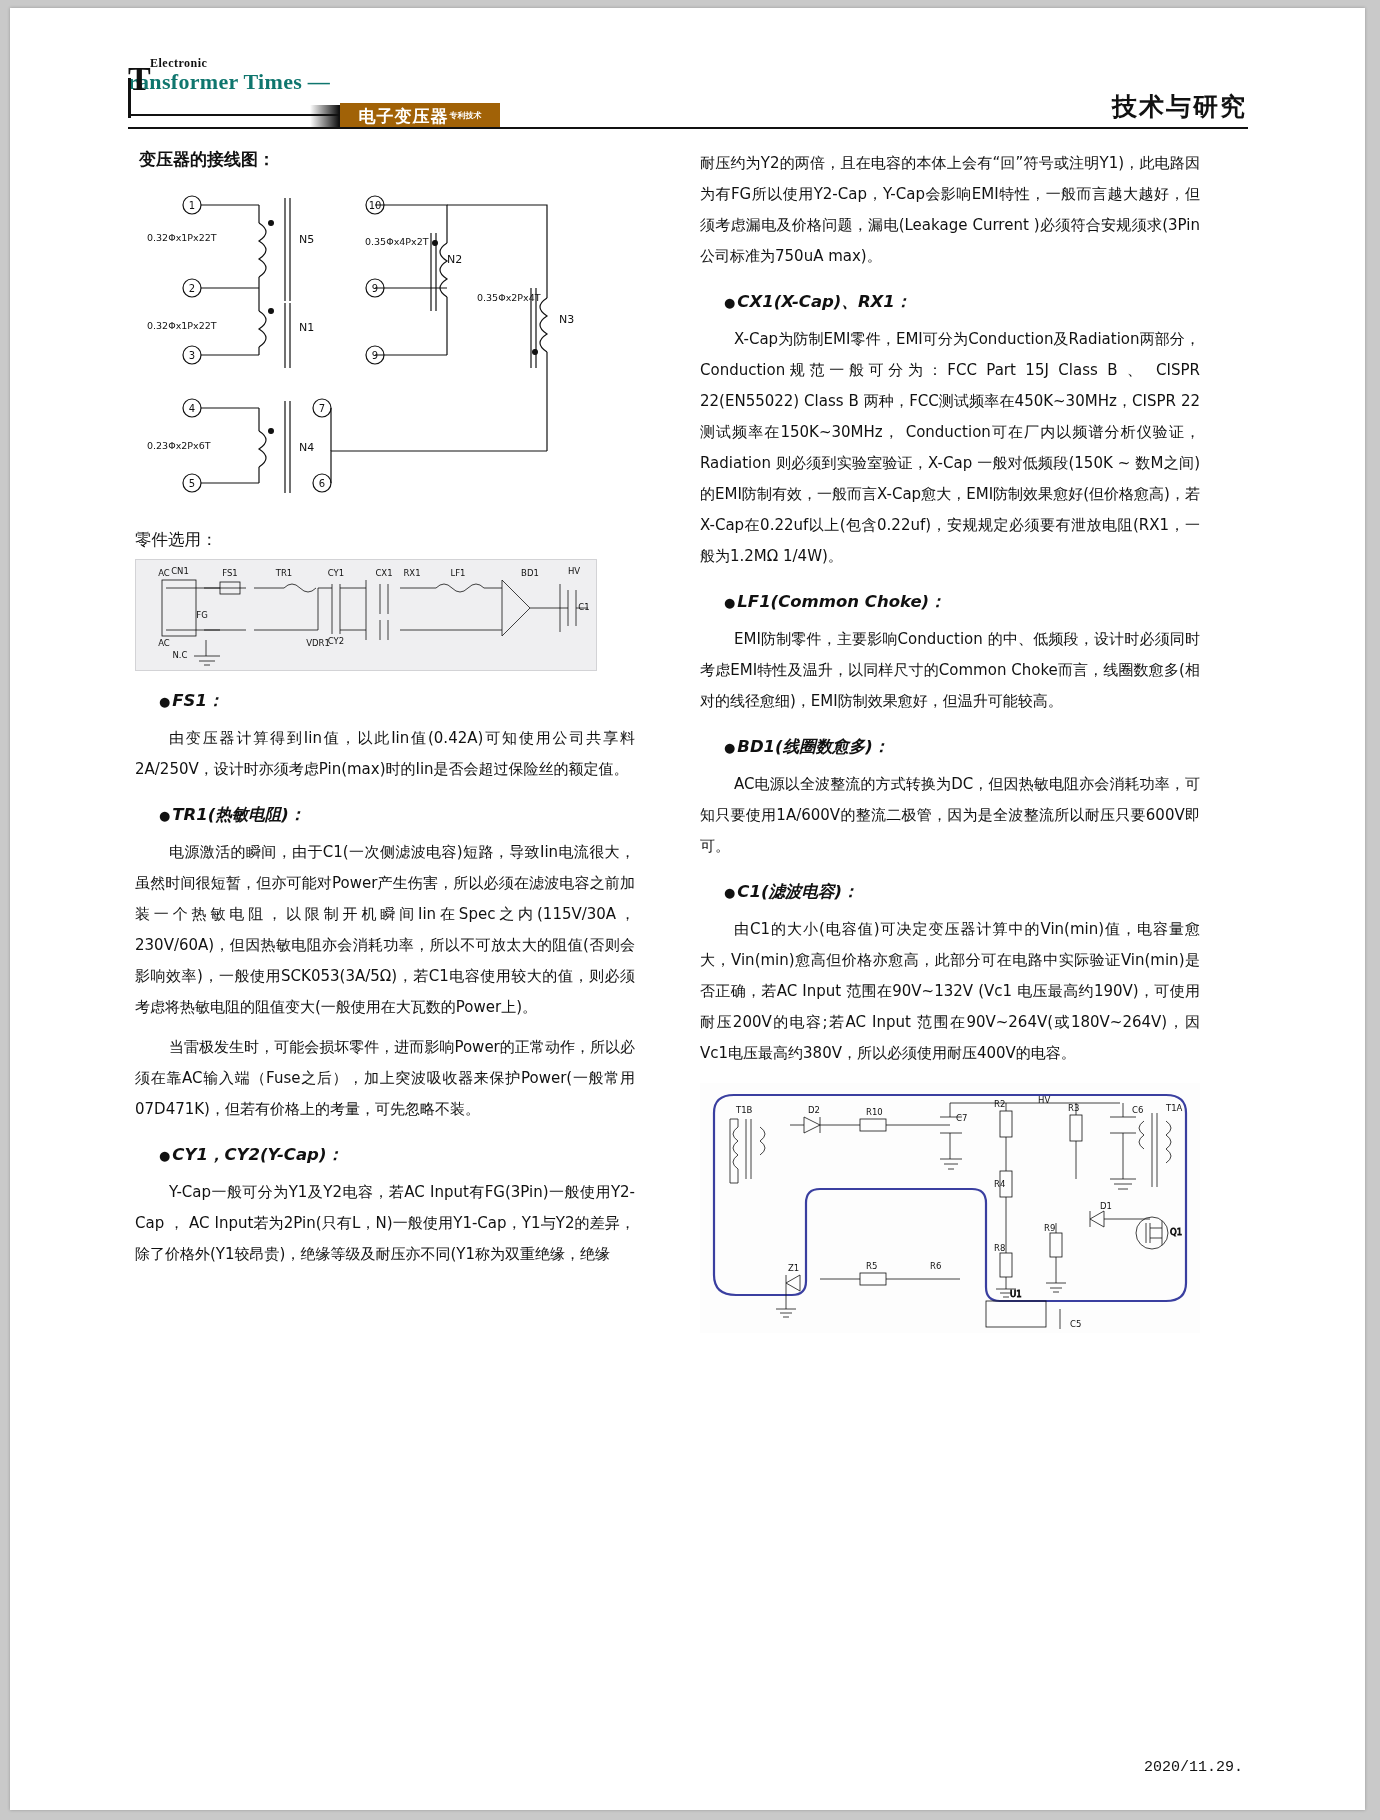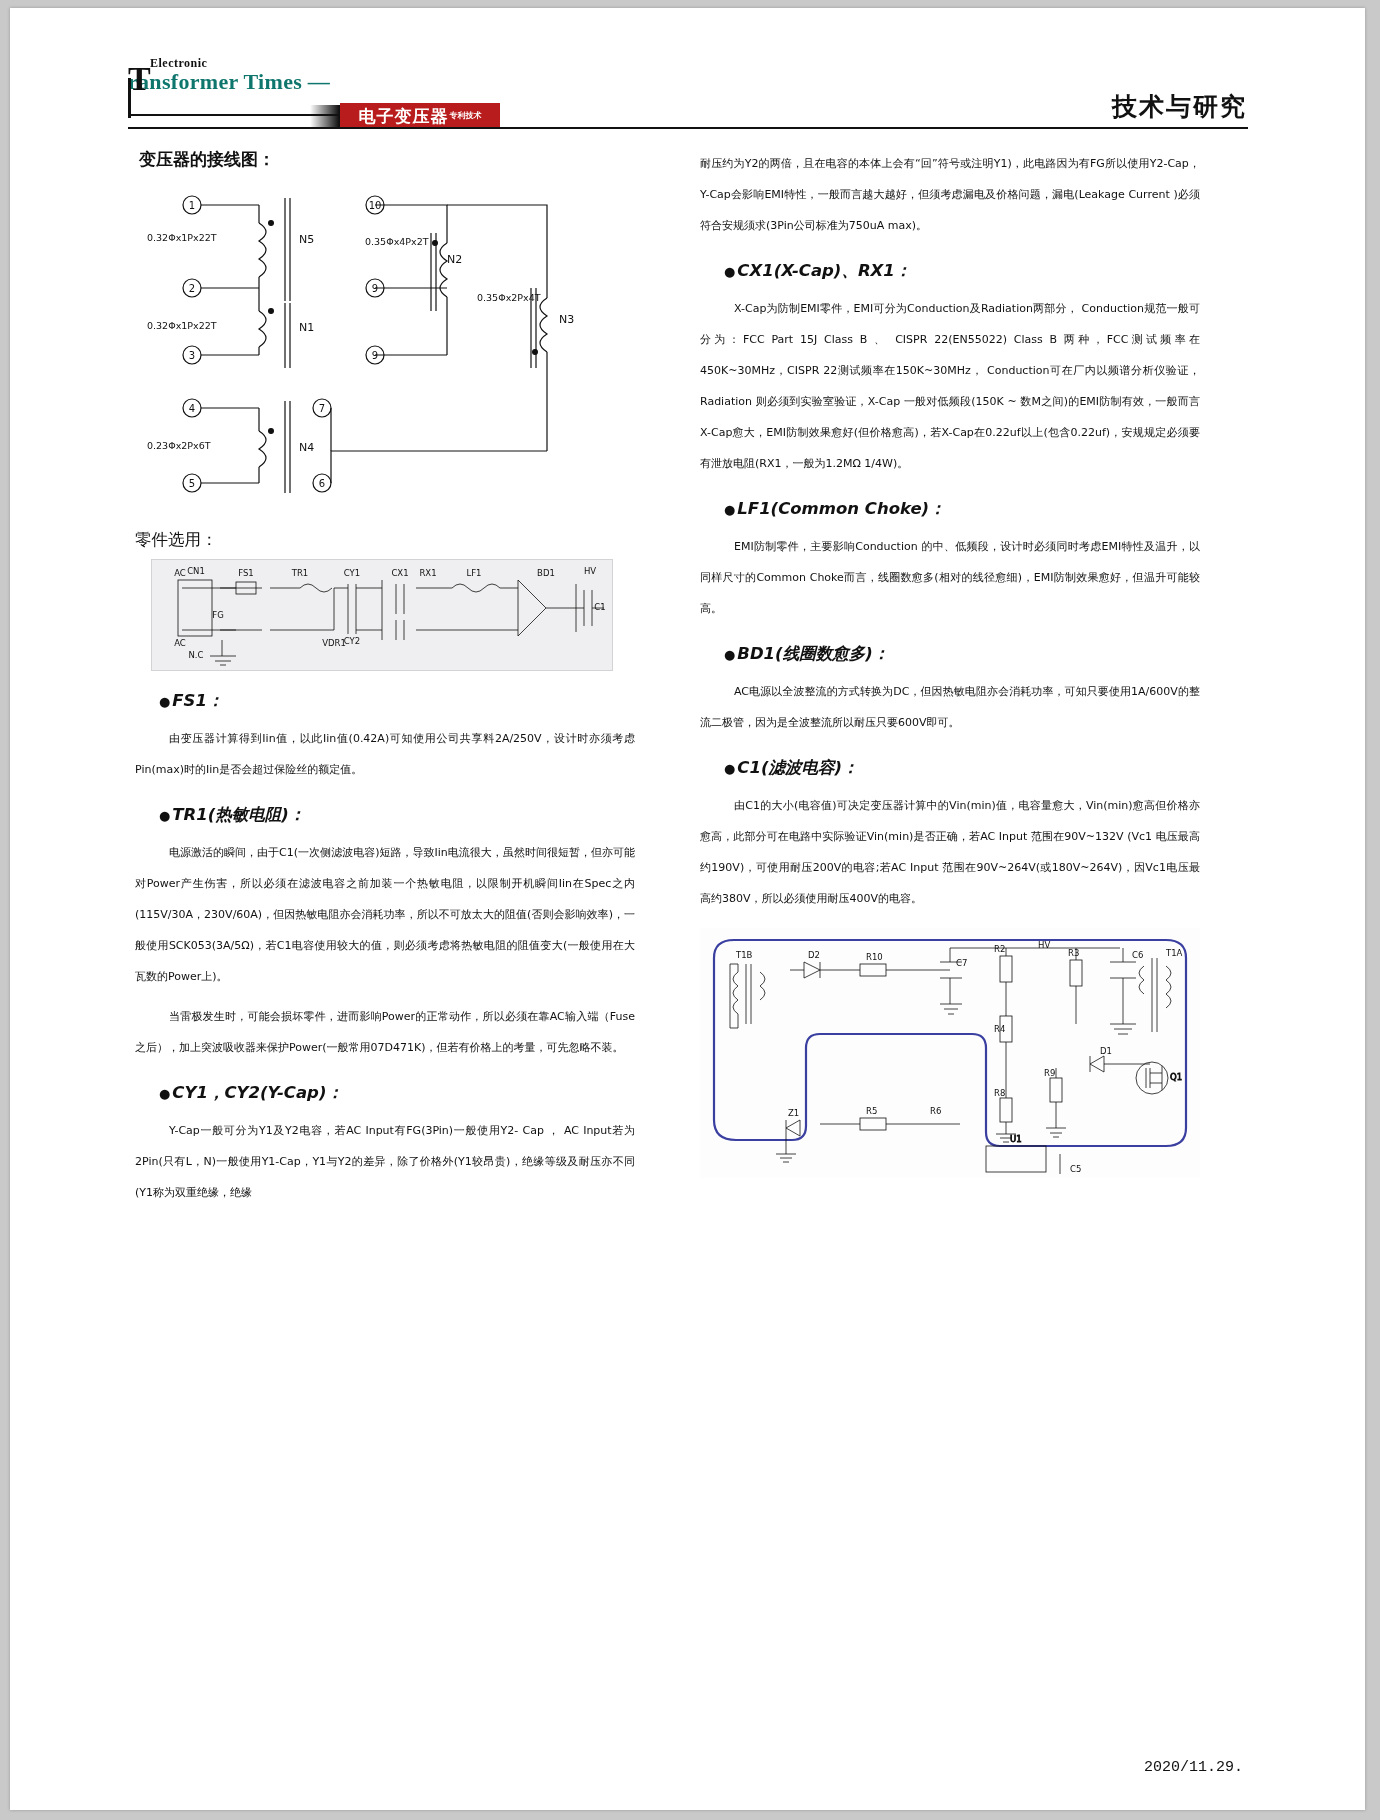--- a/index.html
+++ b/index.html
@@ -39,21 +39,21 @@
     font-size:34px;font-weight:bold;color:#111;line-height:1;
   }
   .masthead .rule{
     position:absolute;left:0;top:58px;width:258px;height:2px;background:#111;
   }
   .masthead .rule2{
     position:absolute;left:0;top:22px;width:3px;height:40px;background:#111;
   }
   .cnlogo{
     position:absolute;left:330px;top:95px;
-    width:160px;height:26px;background:#b91c1c;
+    width:160px;height:26px;background:#a16207;
     display:flex;align-items:center;justify-content:center;
   }
   .cnlogo span{
     color:#fff;font-size:17px;font-weight:bold;letter-spacing:1px;
     font-family:"DejaVu Sans", sans-serif;
   }
   .cnlogo .small{
     font-size:8px;letter-spacing:0;margin-left:1px;line-height:8px;
     display:inline-block;
   }
@@ -76,36 +76,36 @@
   .col{
     position:absolute;top:140px;width:500px;
   }
   .col-left{left:125px;}
   .col-right{left:690px;}
   h3.sub{
     font-size:17px;font-weight:bold;color:#111;margin:0 0 12px 4px;
     font-family:"DejaVu Sans", sans-serif;
   }
   p.body{
-    font-size:11px;line-height:31px;color:#111;margin:0 0 9px 0;
+    font-size:15px;line-height:31px;color:#111;margin:0 0 9px 0;
     text-align:justify;text-justify:inter-ideograph;
     font-family:"DejaVu Sans", sans-serif;
   }
   p.indent{text-indent:34px;}
   p.bullet{margin:14px 0 6px 0;font-weight:bold;font-size:16.5px;text-indent:24px;font-style:italic;}
   p.bullet::before{content:"●";font-size:13px;margin-right:2px;}
   .caption{font-size:16.5px;margin:16px 0 8px 0;font-family:"DejaVu Sans", sans-serif;color:#111;}
   
   .wiring{
     position:relative;width:470px;height:330px;margin:6px 0 4px 12px;
   }
   .wiring svg{display:block;}
   
   .schem1{
-    position:relative;margin:6px 0 0 16px;width:460px;height:110px;
+    position:relative;margin:6px 0 0 0;width:460px;height:110px;
     background:#fef9c3;border:1px solid #d3d3d6;
     overflow:hidden;
   }
   .schem2{
     position:relative;margin:14px 0 0 0;width:500px;height:250px;
     background:#fdfdfd;overflow:hidden;
   }
   .footer{
     position:absolute;right:122px;bottom:34px;
     font-size:15px;color:#111;font-family:Liberation Mono, monospace;

